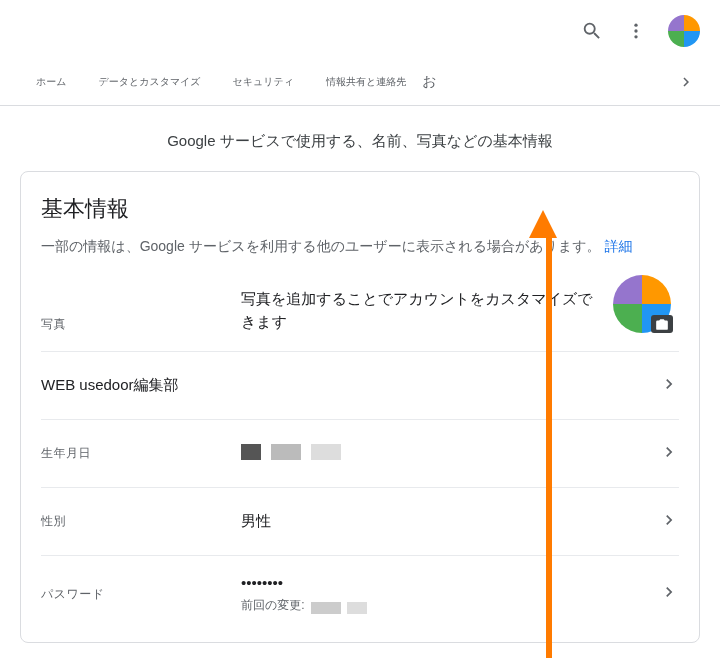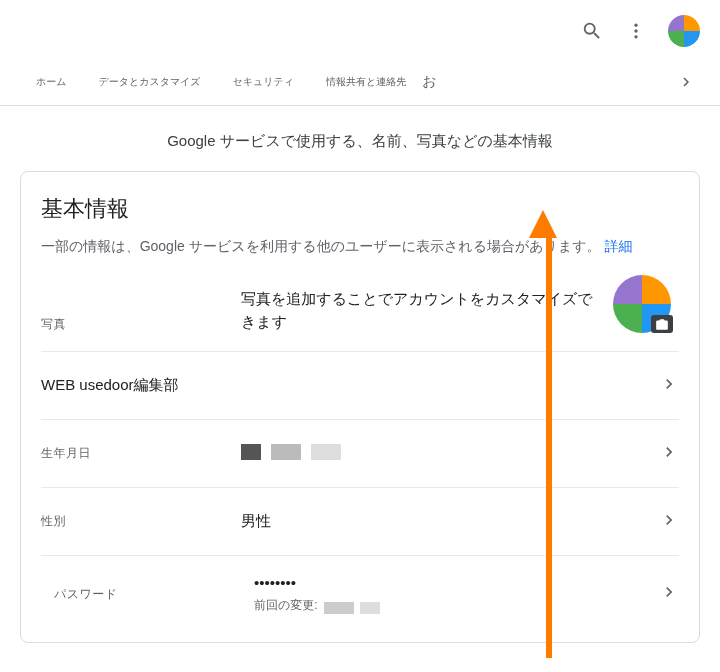--- a/index.html
+++ b/index.html
@@ -33,21 +33,21 @@
   
   
   .card { margin: 0 20px; border: 1px solid #dadce0; border-radius: 8px; padding: 22px 20px 10px 20px; }
   .card-title { font-size: 22px; color: #202124; margin-bottom: 12px; }
   .card-desc { font-size: 14px; color: #5f6368; line-height: 1.5; }
   .card-desc a { color: #1a73e8; text-decoration: none; margin-left: 4px; }
   
   
   .row { display: flex; align-items: center; padding: 18px 0; border-bottom: 1px solid #e8eaed; cursor: pointer; min-height: 68px; }
   .row:first-of-type { margin-top: 14px; }
-  .row:last-of-type { border-bottom: none; margin-left: 13px; }
+  .row:last-of-type { border-bottom: none; }
   .row-label { width: 200px; font-size: 12px; color: #5f6368; letter-spacing: 0.5px; }
   .row-value { flex: 1; font-size: 15px; color: #202124; }
   .row-sub { font-size: 12px; color: #5f6368; margin-top: 6px; display:flex; align-items:flex-end; gap:6px;}
   .row-chevron { color: #5f6368; }
   .row-photo { display:flex; align-items:flex-end; }
   .avatar-large-wrap { position: relative; width: 58px; height: 58px; margin-right: 8px; }
   .avatar-large { width: 58px; height: 58px; border-radius: 50%; overflow: hidden; }
   .camera-badge { position: absolute; bottom: 0; right: -2px; width: 22px; height: 18px; background: #3c4043; border-radius: 3px; display:flex; align-items:center; justify-content:center; }
   .camera-badge svg { fill:#fff; }
   

